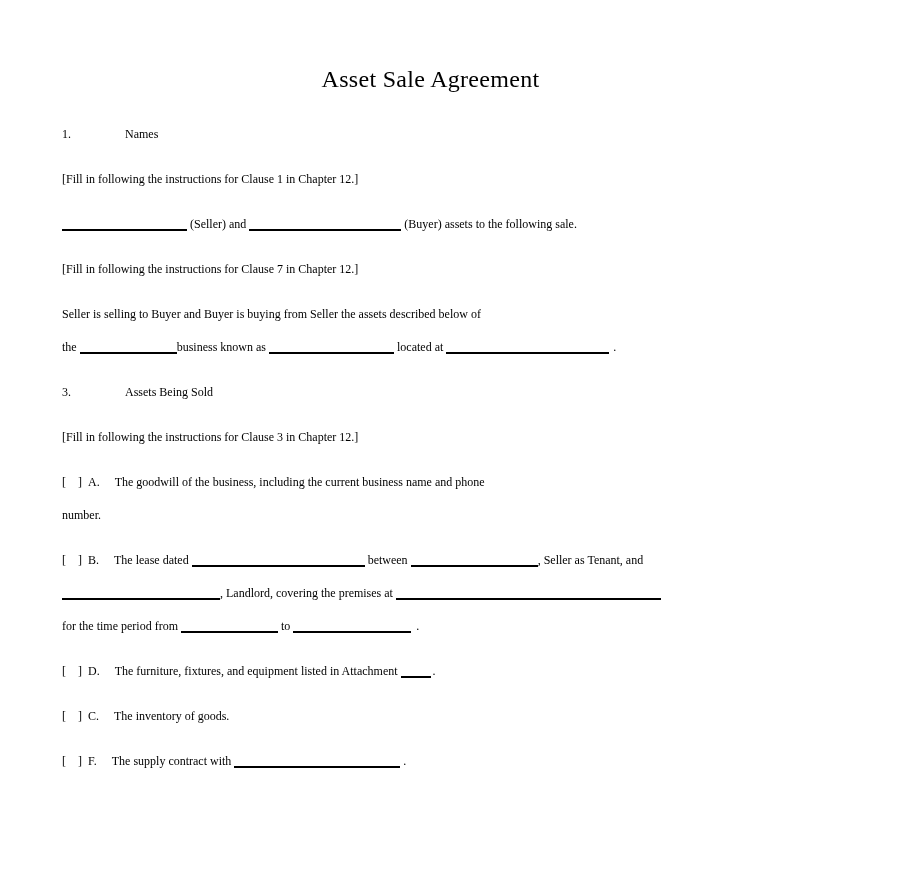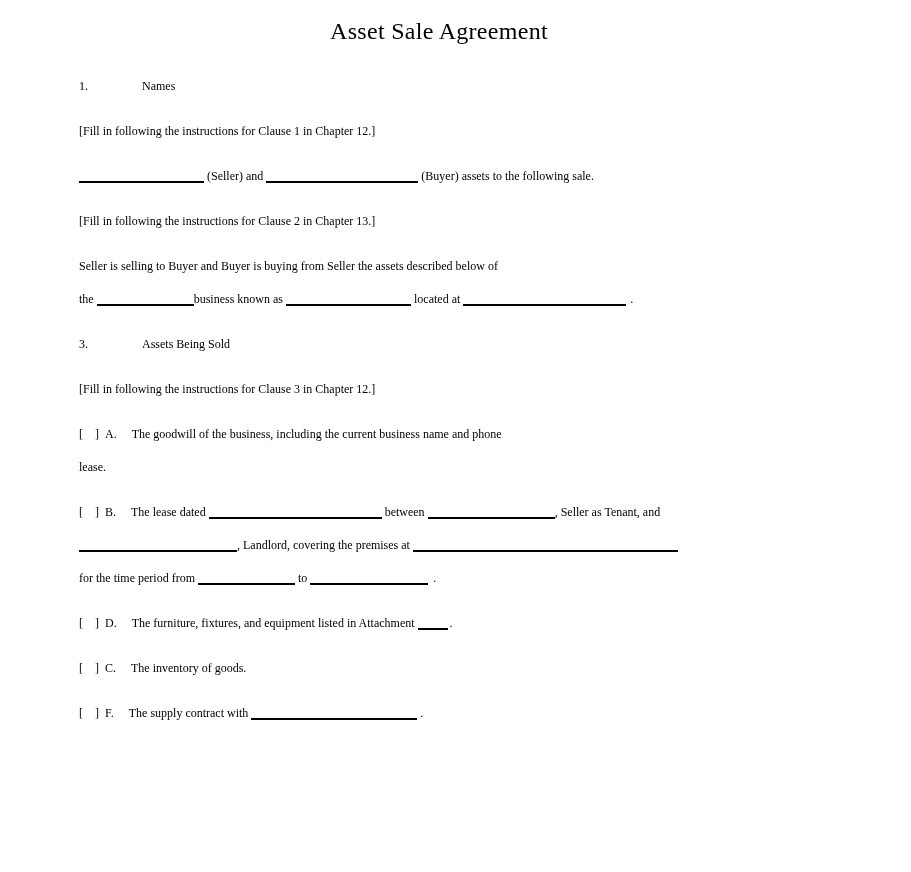--- a/index.html
+++ b/index.html
@@ -11,21 +11,22 @@
     width: 911px;
     height: 872px;
     overflow: hidden;
     font-family: "Liberation Serif", "DejaVu Serif", serif;
     color: #000000;
   }
   .doc {
     box-sizing: border-box;
     width: 911px;
     height: 639px;
-    padding: 14px 112px 0 79px;
+    padding: 14px 112px 0 62px;
+    margin-top: 48px;
   }
   .doc-title {
     font-size: 24px;
     font-weight: normal;
     line-height: 34px;
     text-align: center;
     margin: 0 0 22px 0;
     letter-spacing: 0.3px;
   }
   .para {
@@ -51,23 +52,23 @@
 </style>
 </head>
 <body>
 
 <div class="doc">
   <h1 class="doc-title">Asset Sale Agreement</h1>
   <div id="doc-body">
       <p class="para kind-heading"><span>1.</span><span class="gap" style="width: 54px;"></span><span>Names</span></p>
       <p class="para kind-instruction"><span>[Fill in following the instructions for Clause 1 in Chapter 12.]</span></p>
       <p class="para kind-body"><span class="blank" style="width: 125px;"></span><span> (Seller) and </span><span class="blank" style="width: 152px;"></span><span> (Buyer) assets to the following sale.</span></p>
-      <p class="para kind-instruction"><span>[Fill in following the instructions for Clause 2 in Chapter 13.]</span></p>
+      <p class="para kind-instruction"><span>[Fill in following the instructions for Clause 7 in Chapter 12.]</span></p>
       <p class="para kind-body"><span>Seller is selling to Buyer and Buyer is buying from Seller the assets described below of</span><br><span>the </span><span class="blank" style="width: 97px;"></span><span>business known as </span><span class="blank" style="width: 125px;"></span><span> located at </span><span class="blank" style="width: 163px;"></span><span class="gap" style="width: 4px;"></span><span>.</span></p>
       <p class="para kind-heading"><span>3.</span><span class="gap" style="width: 54px;"></span><span>Assets Being Sold</span></p>
       <p class="para kind-instruction"><span>[Fill in following the instructions for Clause 3 in Chapter 12.]</span></p>
-      <p class="para kind-item"><span class="checkbox">[&nbsp;&nbsp;&nbsp;&nbsp;]</span><span class="gap" style="width: 6px;"></span><span>A.</span><span class="gap" style="width: 15px;"></span><span>The goodwill of the business, including the current business name and phone</span><br><span>lease.</span></p>
+      <p class="para kind-item"><span class="checkbox">[&nbsp;&nbsp;&nbsp;&nbsp;]</span><span class="gap" style="width: 6px;"></span><span>A.</span><span class="gap" style="width: 15px;"></span><span>The goodwill of the business, including the current business name and phone</span><br><span>number.</span></p>
       <p class="para kind-item"><span class="checkbox">[&nbsp;&nbsp;&nbsp;&nbsp;]</span><span class="gap" style="width: 6px;"></span><span>B.</span><span class="gap" style="width: 15px;"></span><span>The lease dated </span><span class="blank" style="width: 173px;"></span><span> between </span><span class="blank" style="width: 127px;"></span><span>, Seller as Tenant, and</span><br><span class="blank" style="width: 158px;"></span><span>, Landlord, covering the premises at </span><span class="blank" style="width: 265px;"></span><br><span>for the time period from </span><span class="blank" style="width: 97px;"></span><span> to </span><span class="blank" style="width: 118px;"></span><span class="gap" style="width: 5px;"></span><span>.</span></p>
       <p class="para kind-item"><span class="checkbox">[&nbsp;&nbsp;&nbsp;&nbsp;]</span><span class="gap" style="width: 6px;"></span><span>D.</span><span class="gap" style="width: 15px;"></span><span>The furniture, fixtures, and equipment listed in Attachment </span><span class="blank" style="width: 30px;"></span><span class="gap" style="width: 2px;"></span><span>.</span></p>
       <p class="para kind-item"><span class="checkbox">[&nbsp;&nbsp;&nbsp;&nbsp;]</span><span class="gap" style="width: 6px;"></span><span>C.</span><span class="gap" style="width: 15px;"></span><span>The inventory of goods.</span></p>
       <p class="para kind-item"><span class="checkbox">[&nbsp;&nbsp;&nbsp;&nbsp;]</span><span class="gap" style="width: 6px;"></span><span>F.</span><span class="gap" style="width: 15px;"></span><span>The supply contract with </span><span class="blank" style="width: 166px;"></span><span class="gap" style="width: 3px;"></span><span>.</span></p>
     </div>
 </div>
 
 </body></html>

